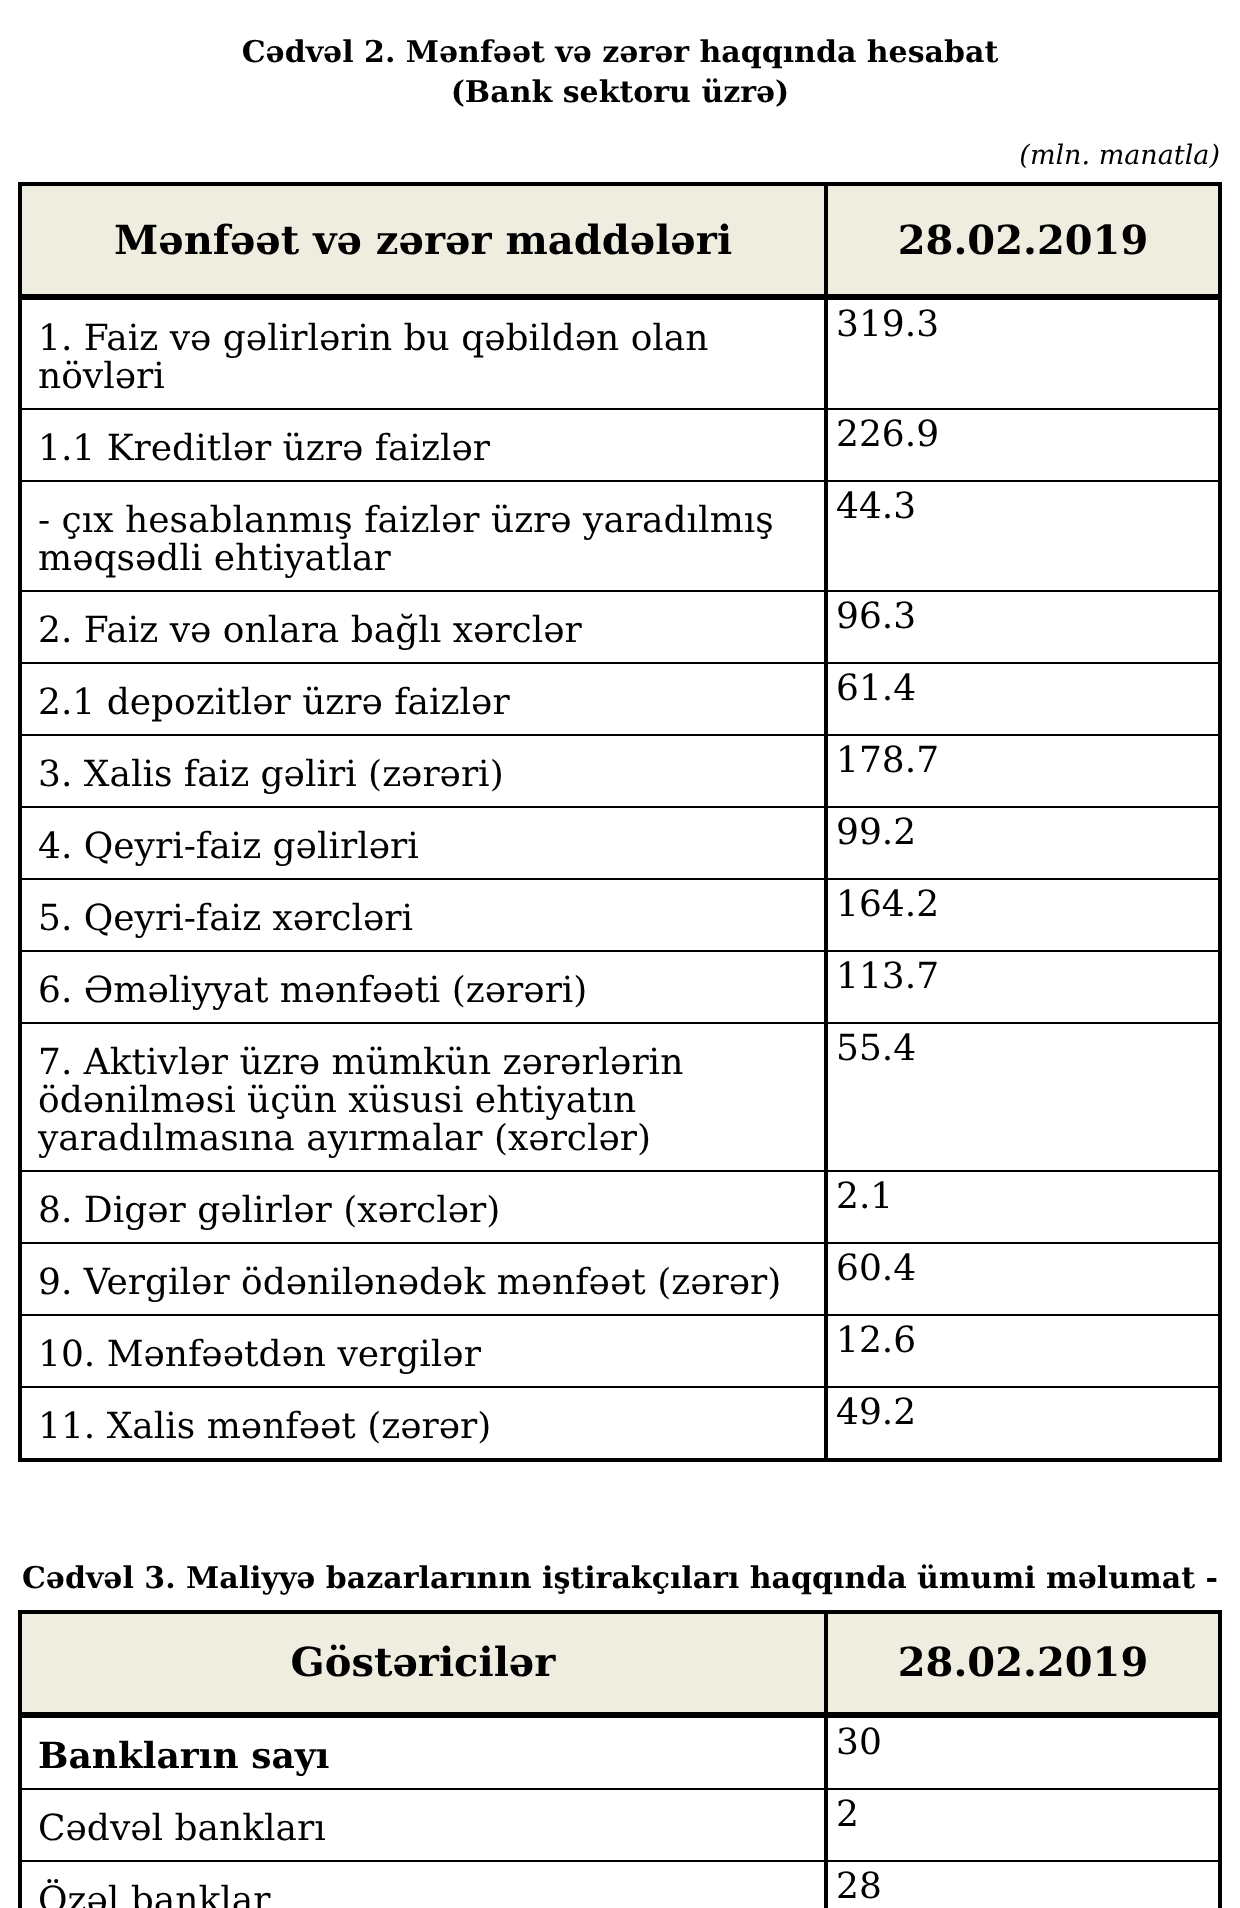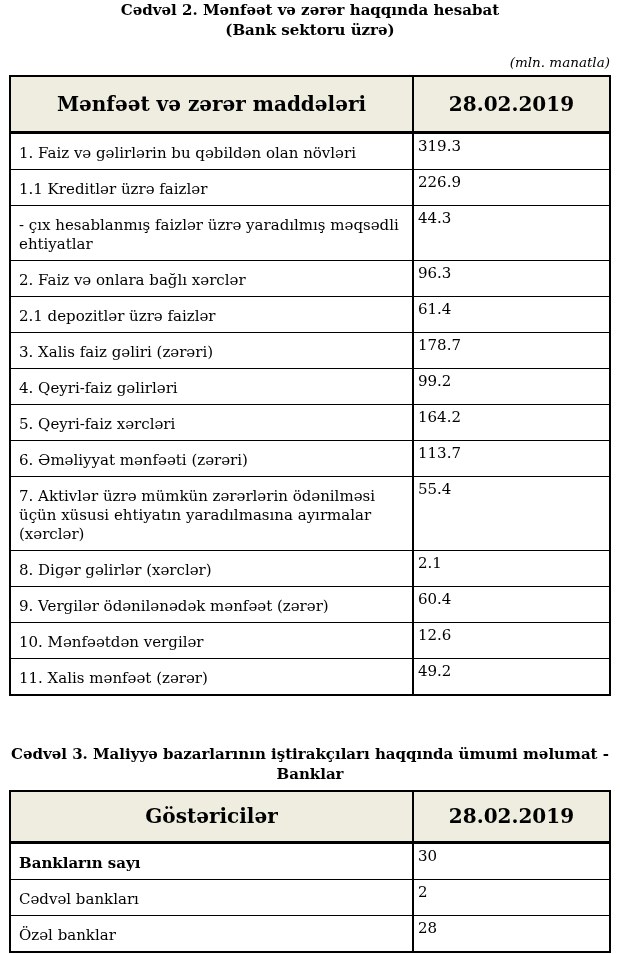--- a/index.html
+++ b/index.html
@@ -4,21 +4,21 @@
 <style>
   :root { --header-bg: #efede0; --border-color: #000; --text-color: #000; }
   * { box-sizing: border-box; }
   html, body { margin: 0; padding: 0; background: #fff; }
   .page {
     width: 620px; height: 954px; margin: 0 auto; background: #fff;
     font-family: "DejaVu Serif", "Liberation Serif", serif;
     color: var(--text-color); overflow: hidden; position: relative;
   }
   .doc-title { text-align: center; font-weight: bold; font-size: 15px; line-height: 20px; margin: 0; }
-  .title-block-1 { padding-top: 0; }
+  .title-block-1 { padding-top: 16px; }
   .unit-note {
     text-align: right; font-style: italic; font-size: 13.5px;
     padding-right: 10px; margin-top: 14px; margin-bottom: 5px;
   }
   table.data-table {
     width: 600px; margin: 0 auto; border-collapse: collapse;
     table-layout: fixed; border: 2px solid var(--border-color);
   }
   table.data-table col.c1 { width: 403px; }
   table.data-table col.c2 { width: 197px; }
@@ -26,21 +26,21 @@
     background: var(--header-bg); font-weight: bold; font-size: 20px;
     text-align: center; vertical-align: middle;
     border: 1px solid var(--border-color);
     border-bottom: 3px solid var(--border-color);
   }
   table.data-table th:first-child { border-right: 2px solid var(--border-color); }
   #profit-loss-table th { height: 56px; }
   #banks-table th { height: 52px; }
   table.data-table td {
     border: 1px solid var(--border-color);
-    font-size: 15px; line-height: 19px; margin-left: 12px;
+    font-size: 18px; line-height: 19px; margin-left: 12px;
   }
   table.data-table td.label-cell {
     padding: 10px 10px 6px 8px; vertical-align: bottom;
   }
   table.data-table td.value-cell {
     text-align: left; vertical-align: top; padding: 3px 4px 10px 4px;
   }
   table.data-table td:first-child { border-right: 2px solid var(--border-color); }
   td.label-cell.bold-label { font-weight: bold; }
   .title-block-3 { margin-top: 48px; margin-bottom: 6px; }
@@ -123,21 +123,20 @@
         </tr>
         <tr>
           <td class="label-cell">11. Xalis mənfəət (zərər)</td>
           <td class="value-cell">49.2</td>
         </tr>
       </tbody>
   </table>
 
   <div class="title-block-3">
     <p class="doc-title">Cədvəl 3. Maliyyə bazarlarının iştirakçıları haqqında ümumi məlumat -</p>
-    <p class="doc-title">Banklar</p>
   </div>
 
   <table class="data-table" id="banks-table">
     <colgroup>
         <col class="c1">
         <col class="c2">
       </colgroup>
     <thead>
       <tr>
         <th>Göstəricilər</th>

